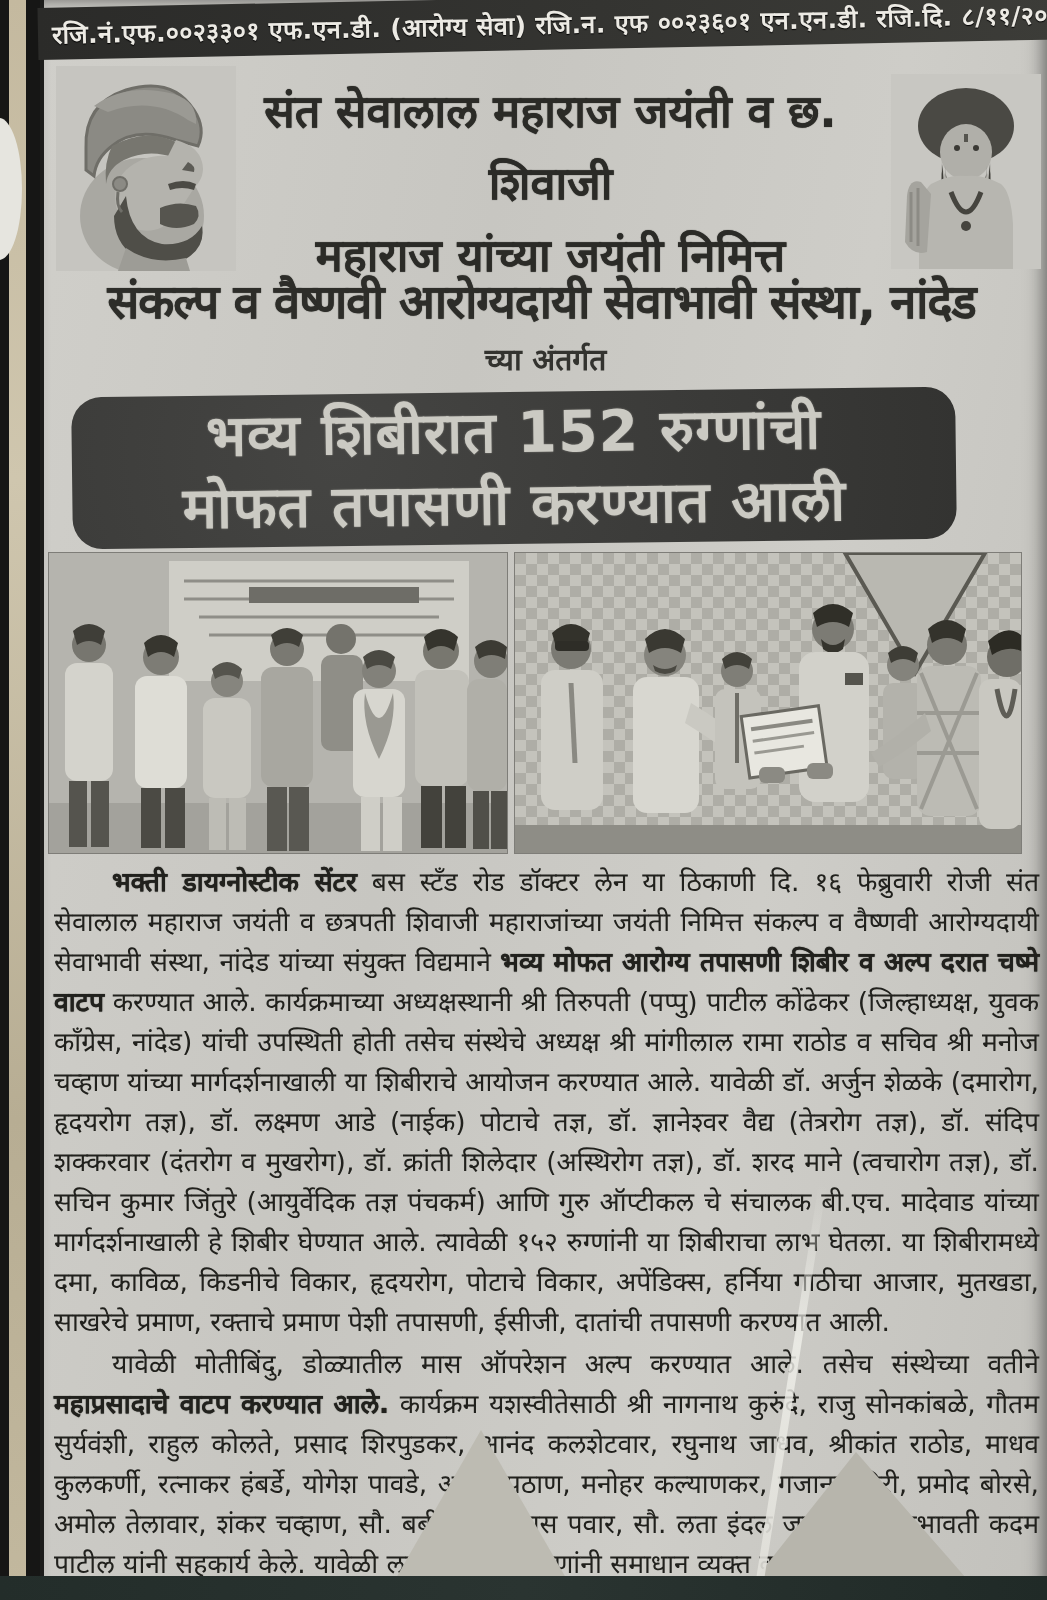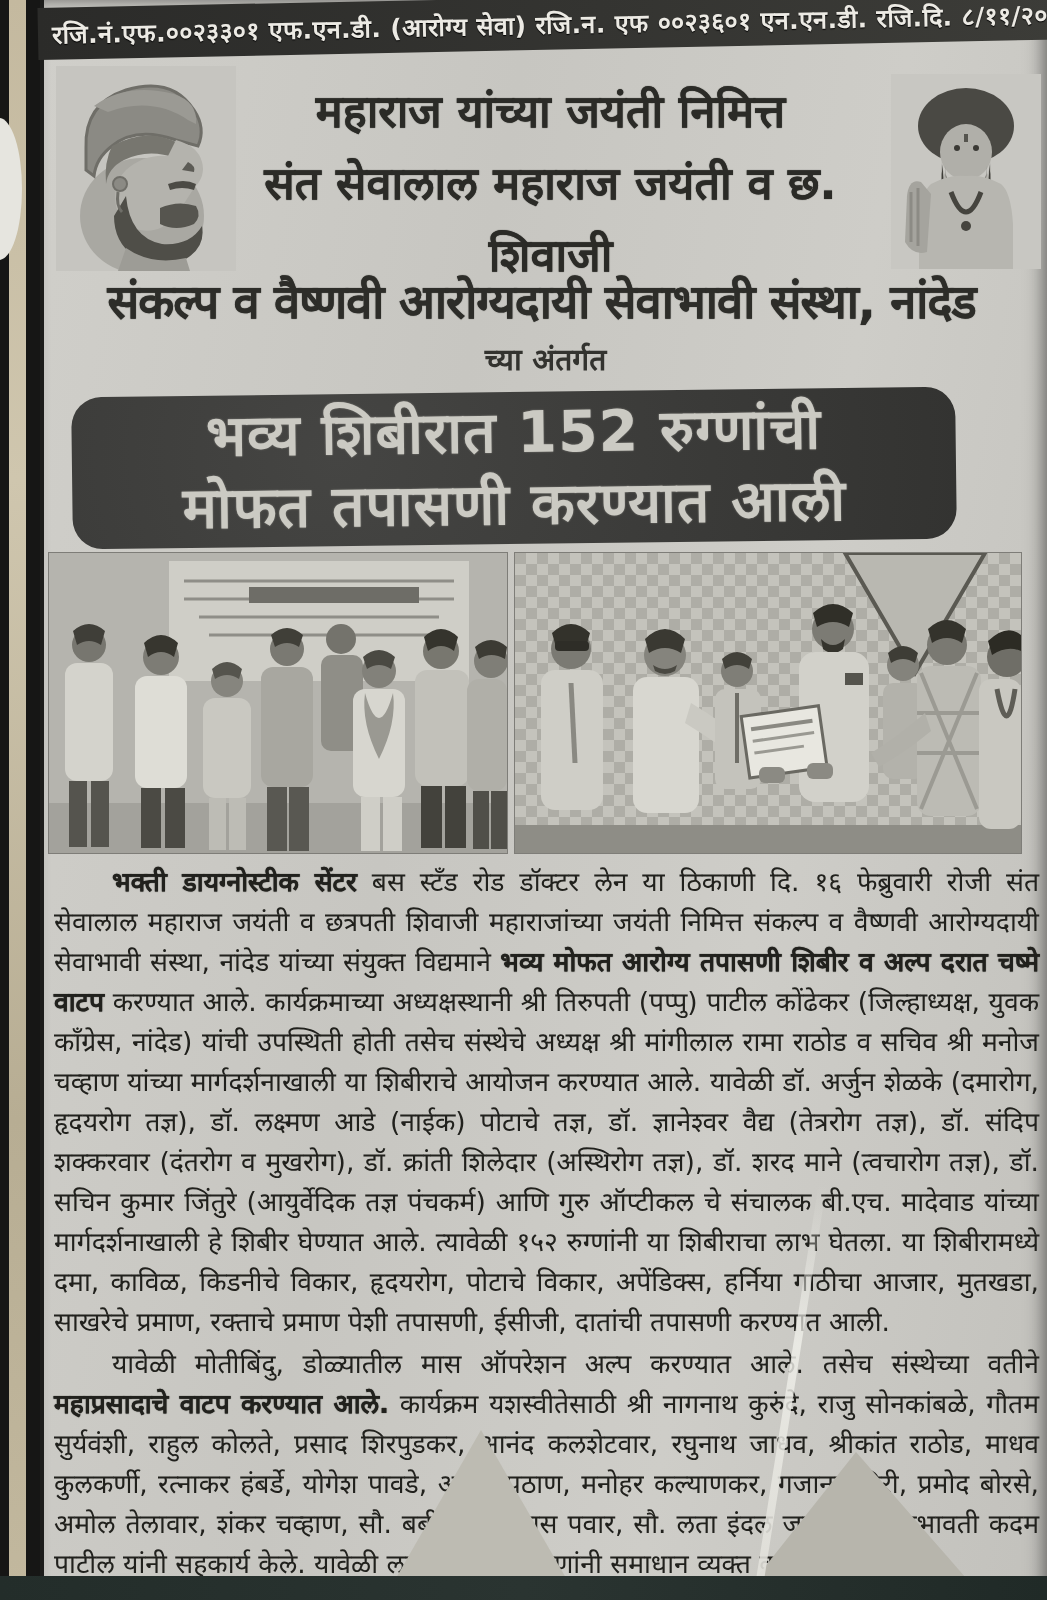--- a/index.html
+++ b/index.html
@@ -102,22 +102,22 @@
           <path d="M132 96 Q140 100 138 106 L126 104 Z" fill="#5c5b55"></path>
           <path d="M112 118 Q128 112 140 118 L138 124 Q126 120 114 124 Z" fill="#4c4b45"></path>
           <path d="M70 130 Q74 172 106 178 Q134 180 146 160 Q150 182 128 194 Q100 206 78 190 Q58 176 58 150 Z" fill="#4f4e48"></path>
           <path d="M104 142 Q122 134 140 140 Q146 150 138 158 Q120 166 104 158 Z" fill="#56554f"></path>
           <circle cx="64" cy="118" r="7" fill="#8b8a84" stroke="#6f6e68" stroke-width="2"></circle>
           <path d="M62 126 Q60 140 66 146" stroke="#6f6e68" stroke-width="3" fill="none"></path>
           <path d="M70 182 Q96 200 130 192 L134 205 L62 205 Z" fill="#9d9c96"></path>
         </svg>
       </div>
       <div class="title-block">
+        <div>संत सेवालाल महाराज जयंती व छ. शिवाजी</div>
         <div>महाराज यांच्या जयंती निमित्त</div>
-        <div>संत सेवालाल महाराज जयंती व छ. शिवाजी</div>
       </div>
       <div class="portrait sevalal">
         <svg width="150" height="195" viewBox="0 0 150 195">
           <rect width="150" height="195" fill="#c8c7c2"></rect>
           <ellipse cx="75" cy="52" rx="48" ry="38" fill="#4a4944"></ellipse>
           <ellipse cx="75" cy="78" rx="26" ry="28" fill="#b0afa9"></ellipse>
           <circle cx="66" cy="74" r="3" fill="#3a3934"></circle>
           <circle cx="85" cy="74" r="3" fill="#3a3934"></circle>
           <rect x="73" y="60" width="4" height="8" fill="#55544e"></rect>
           <path d="M50 88 Q48 130 75 140 Q102 130 100 88 Q96 112 75 116 Q54 112 50 88 Z" fill="#38373220"></path>

